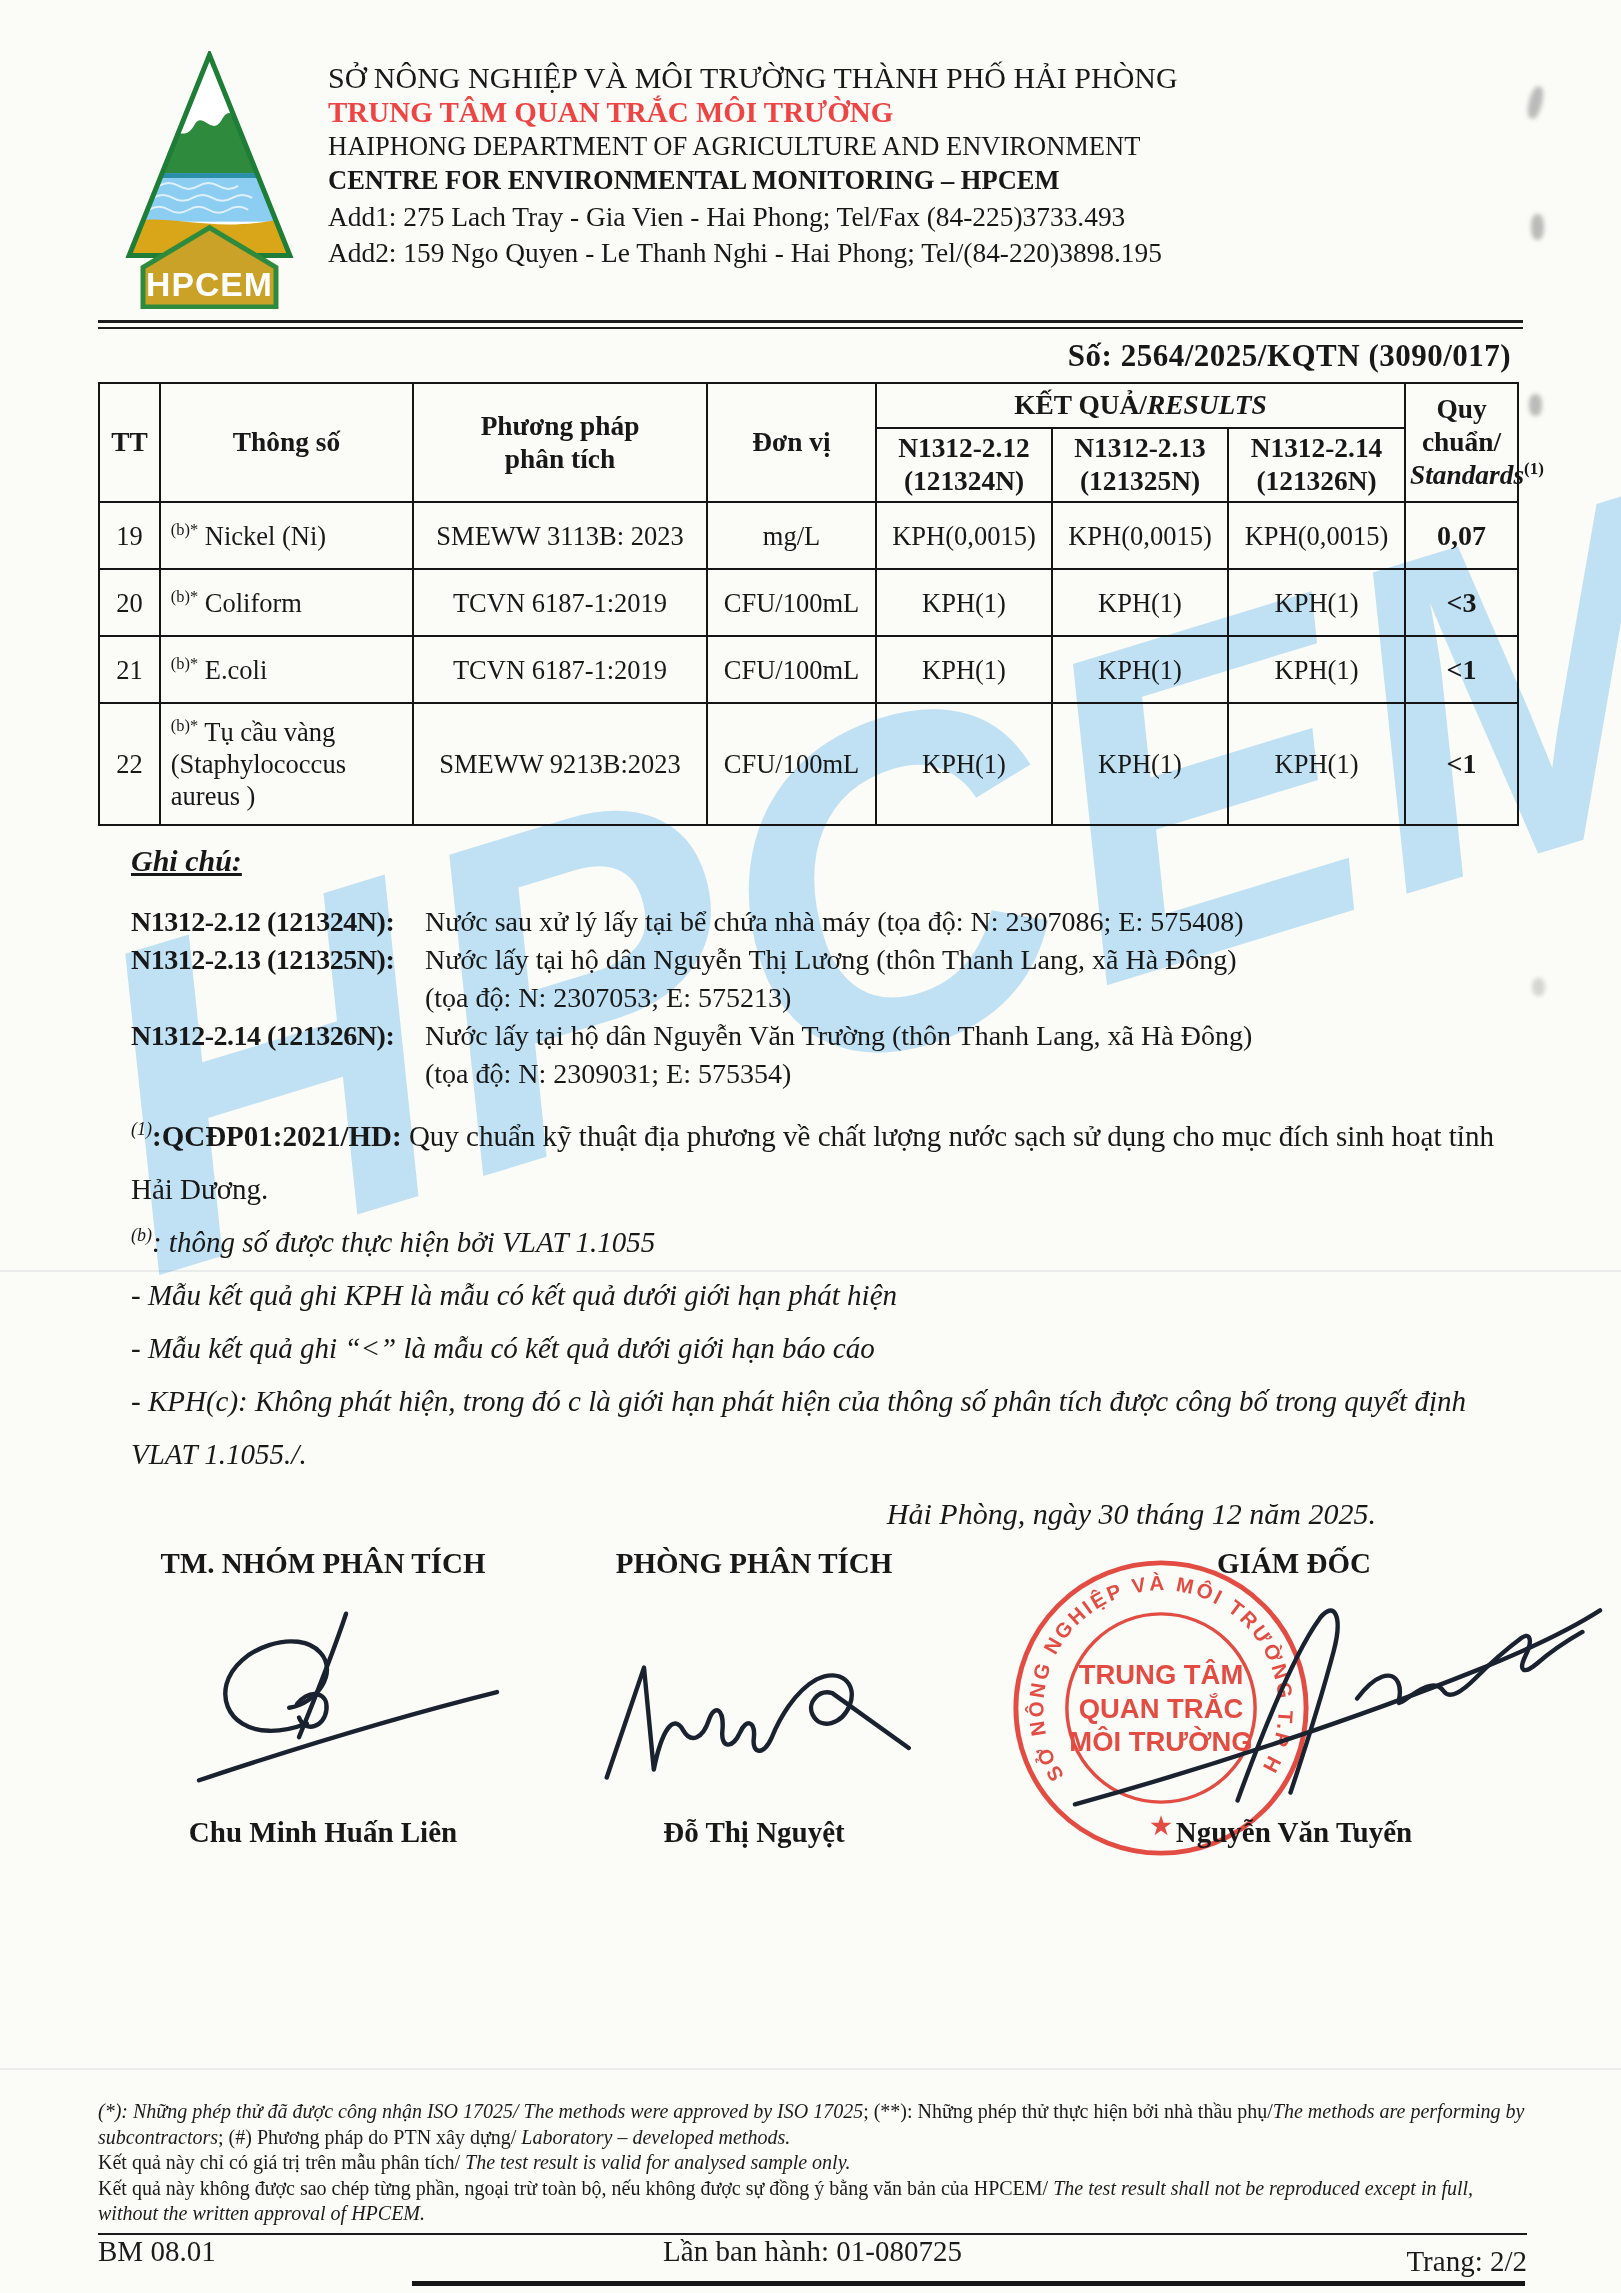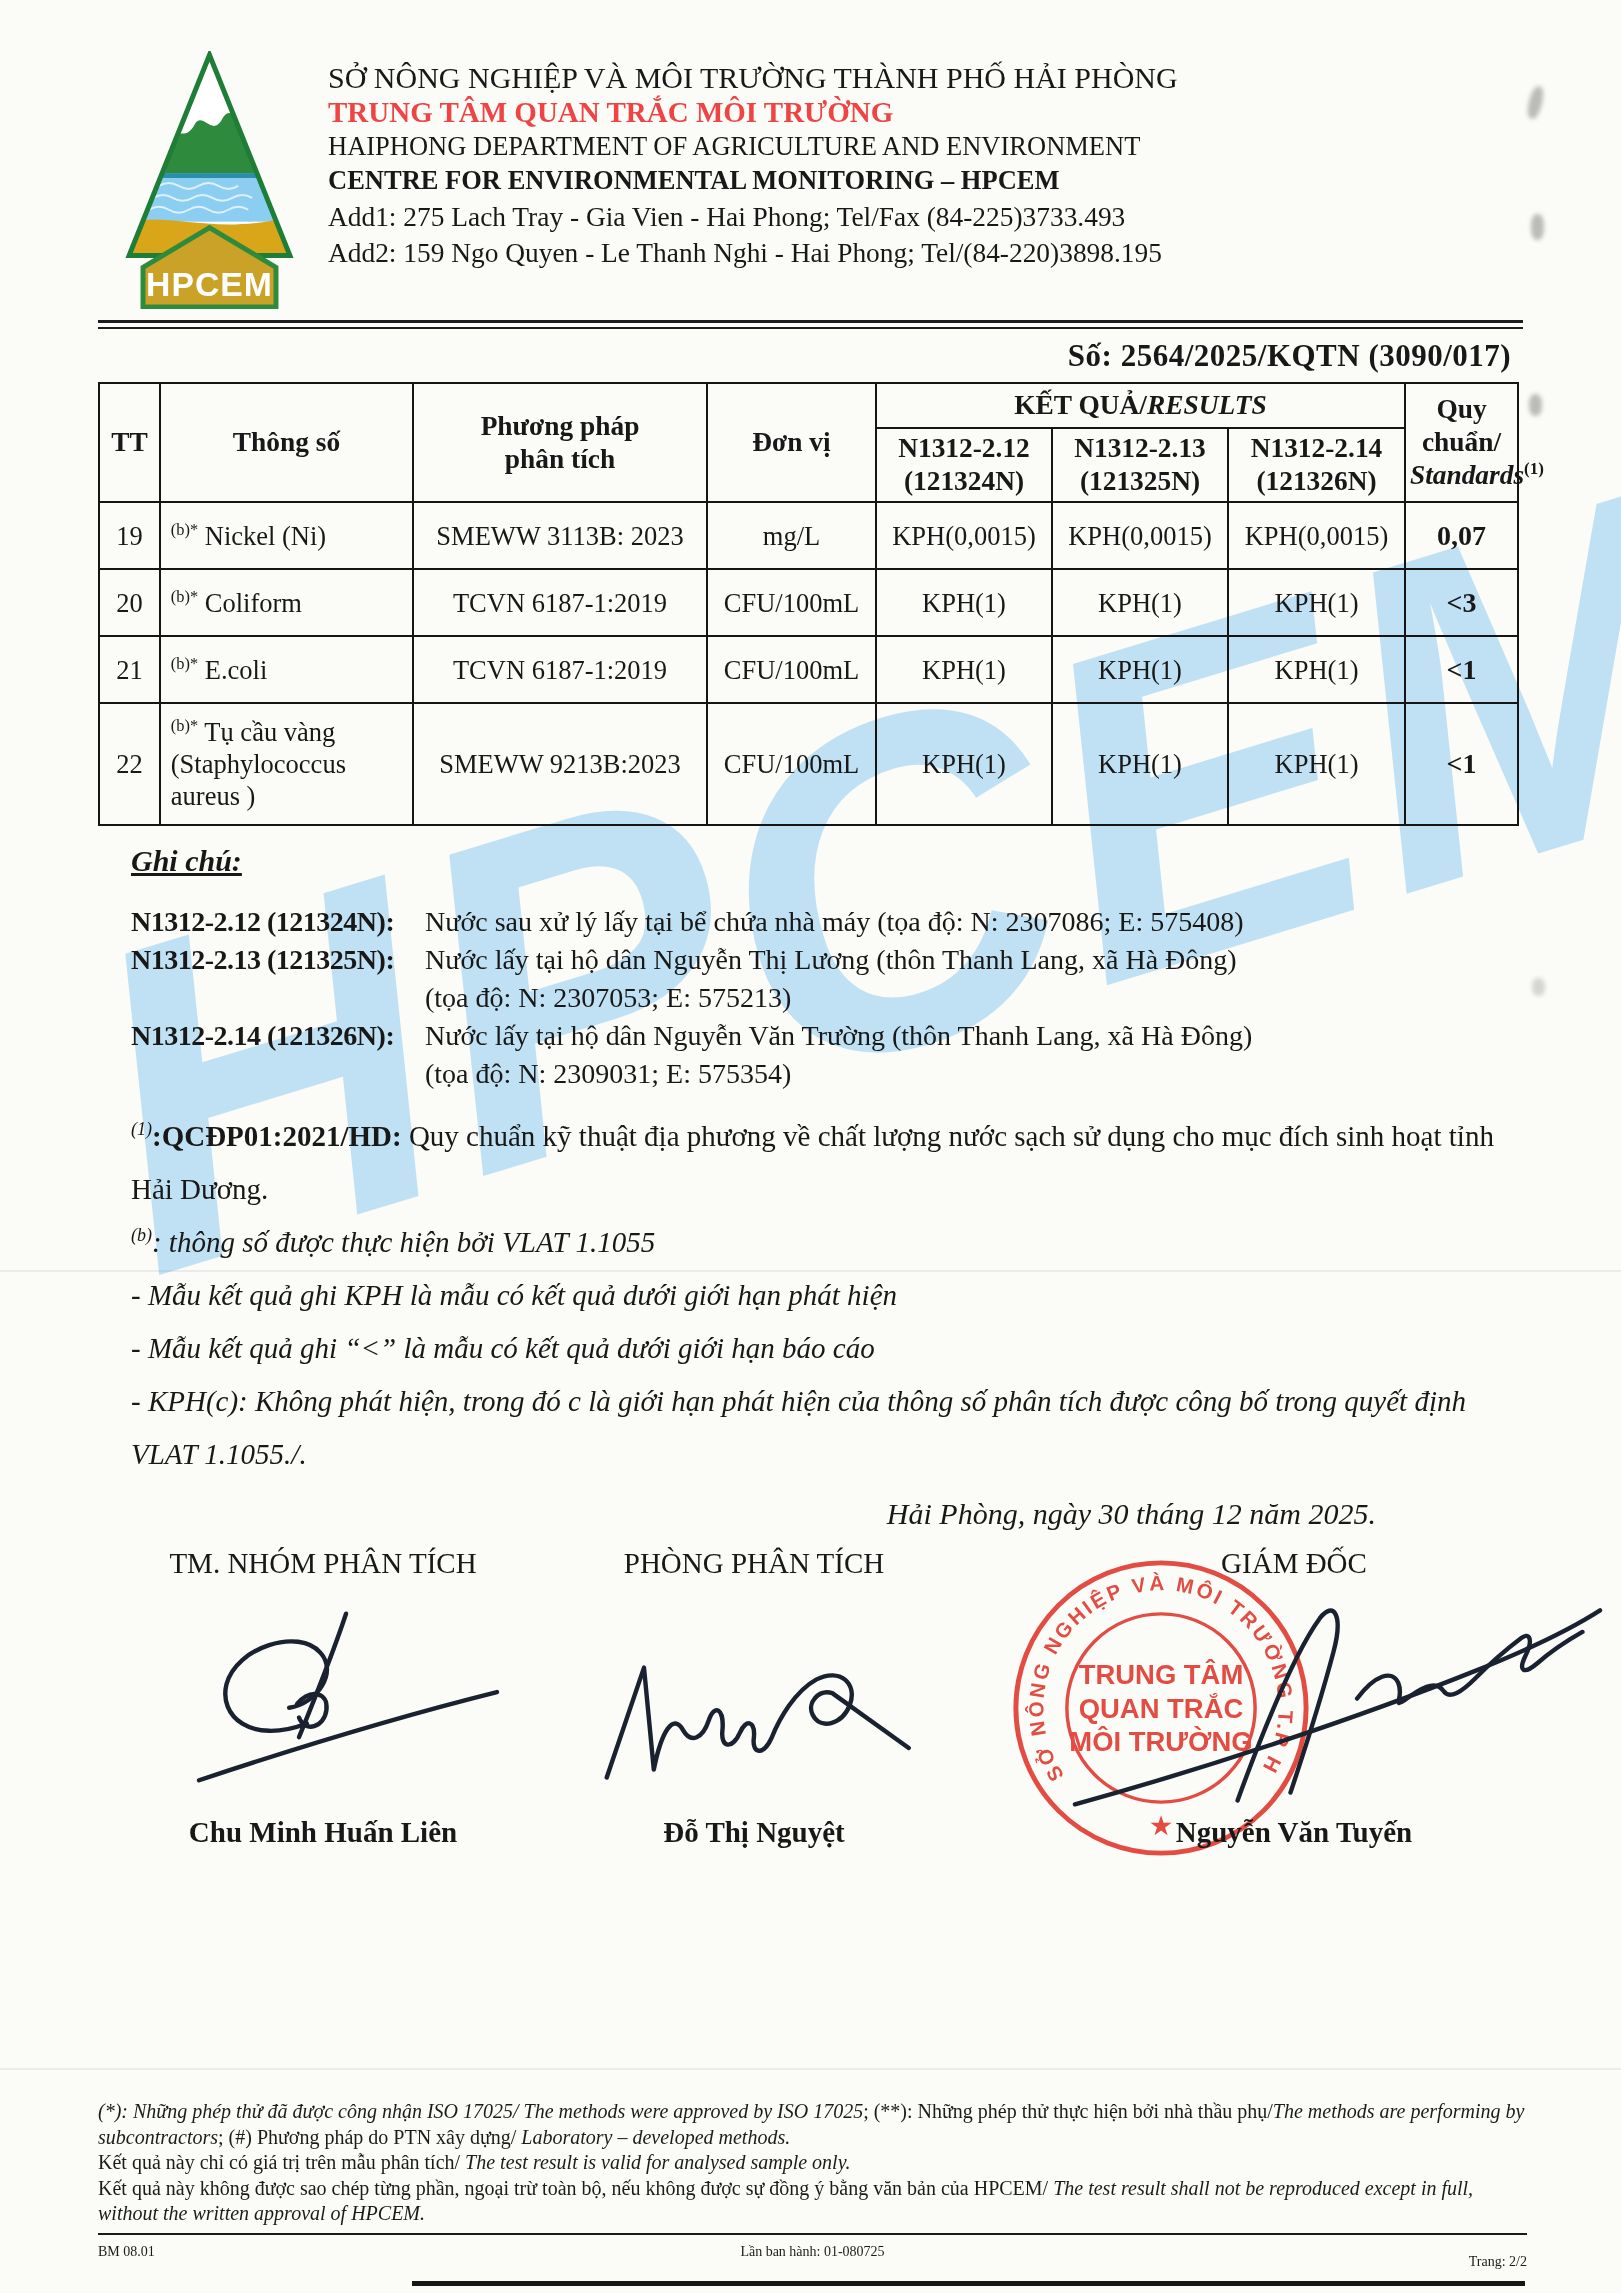--- a/index.html
+++ b/index.html
@@ -62,37 +62,37 @@
   .note-text { flex:1; }
 
   .pnotes { margin-top:17.6px; padding-left:33px; font-size:29px; }
   .pnote { line-height:53px; }
   .qcdp-code { font-weight:700; }
 
   .date-line { text-align:right; padding-right:147px; margin-top:15.7px; font-size:30px; font-style:italic; }
 
   
   .sig-block { position:relative; height:338px; margin-top:15.7px; }
-  .sig-title { position:absolute; top:0; font-weight:400; font-size:29px; text-align:center; }
+  .sig-title { position:absolute; top:0; font-weight:700; font-size:29px; text-align:center; }
   .sig-name  { position:absolute; top:269px; font-weight:700; font-size:29px; text-align:center; }
   .pos1 { left:29px;  width:392px; }
   .pos2 { left:470px; width:372px; }
   .pos3 { left:990px;width:412px; }
   .sig-svg { position:absolute; }
   .seal { position:absolute; left:912px; top:9.8px; opacity:0.9; }
   .sig1 { left:93px;  top:51px; }
   .sig2 { left:495px; top:93px; }
   .sig3 { left:965px; top:34px; }
   .ink path { fill:none; stroke:#1a2230; stroke-width:4.5; stroke-linecap:round; stroke-linejoin:round; }
 
   
   .footer { position:absolute; left:98px; right:94px; top:2099px; font-size:20px; line-height:25.5px; color:#1b1b1b; z-index:2; }
   .footer p { margin:0; }
   .footer-rule { border-top:2.9px solid #1a1a1a; margin-top:6.9px; }
-  .bm-row { display:flex; margin-top:3.9px; font-size:14px; }
+  .bm-row { display:flex; margin-top:3.9px; font-size:29px; }
   .bm { width:294px; }
   .issue { flex:1; text-align:center; }
   .page-no { width:294px; text-align:right; padding-top:9.8px; }
 
   .bottom-bar { position:absolute; left:412px; right:96px; bottom:7.8px; height:4.9px; background:#161616; z-index:3; }
 
   
   .streak { position:absolute; left:0; right:0; height:2px; background:rgba(110,130,150,0.12); z-index:1; }
   .s1 { top:1270px; } .s2 { top:2068px; }
   .smudge { position:absolute; width:12.7px; background:rgba(40,40,40,0.30); border-radius:45%; filter:blur(2px); z-index:3; }

